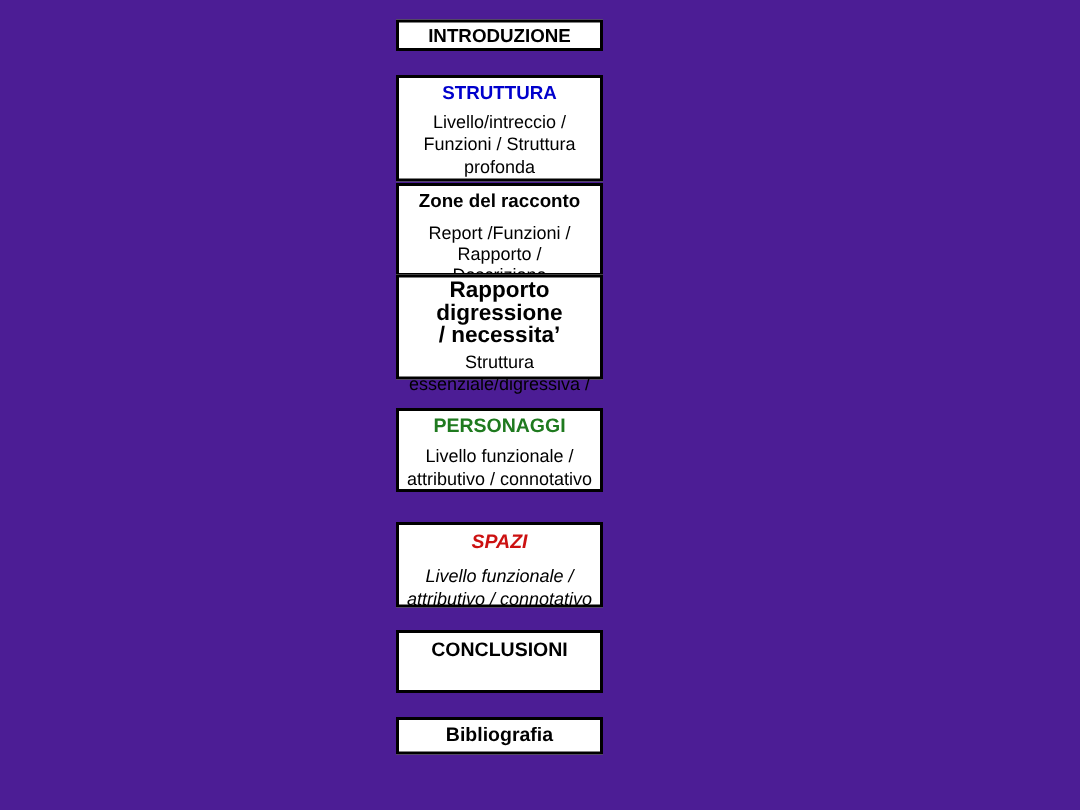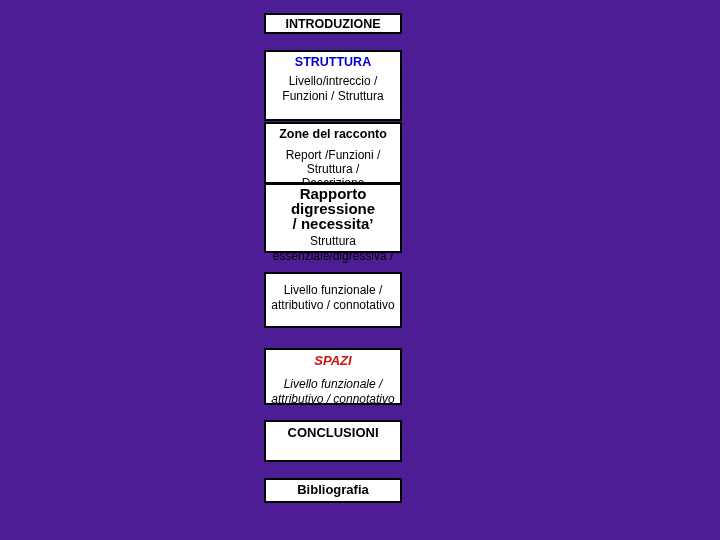--- a/index.html
+++ b/index.html
@@ -42,42 +42,44 @@
 
   <div class="box" id="b-intro">
     <div class="t">INTRODUZIONE</div>
   </div>
 
   <div class="box" id="b-struttura">
     <div class="t blue">STRUTTURA</div>
     <div class="lines">
       <div class="line">Livello/intreccio /</div>
       <div class="line">Funzioni / Struttura</div>
+      <div class="line">profonda</div>
     </div>
   </div>
 
   <div class="box" id="b-zone">
     <div class="t">Zone del racconto</div>
     <div class="lines">
       <div class="line">Report /Funzioni /</div>
-      <div class="line">Struttura /</div>
+      <div class="line">Rapporto /</div>
       <div class="line">Descrizione</div>
     </div>
   </div>
 
   <div class="box" id="b-rapporto">
     <div class="t2">Rapporto digressione</div>
     <div class="t2">/ necessita’</div>
     <div class="lines">
       <div class="line">Struttura</div>
       <div class="line">essenziale/digressiva /</div>
     </div>
   </div>
 
   <div class="box" id="b-personaggi">
+    <div class="t green">PERSONAGGI</div>
     <div class="lines">
       <div class="line">Livello funzionale /</div>
       <div class="line">attributivo / connotativo</div>
     </div>
   </div>
 
   <div class="box" id="b-spazi">
     <div class="t red">SPAZI</div>
     <div class="lines">
       <div class="line">Livello funzionale /</div>

